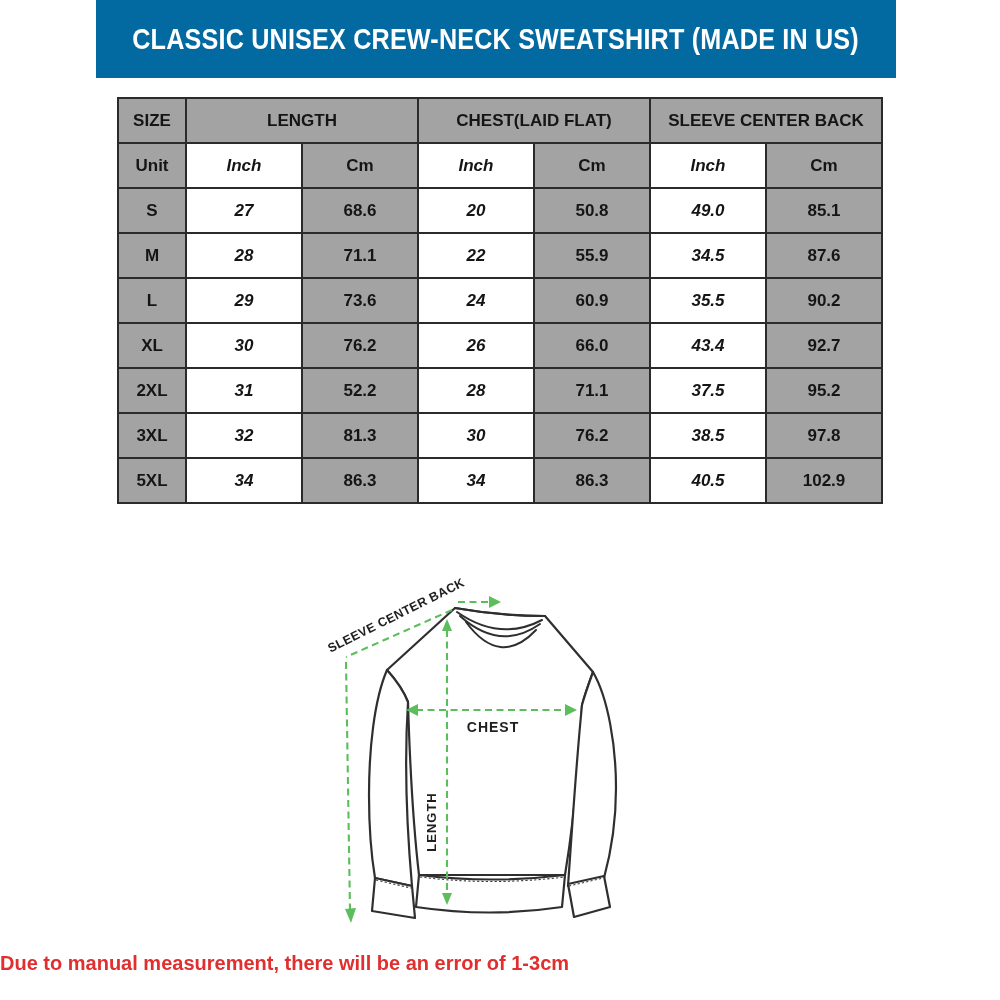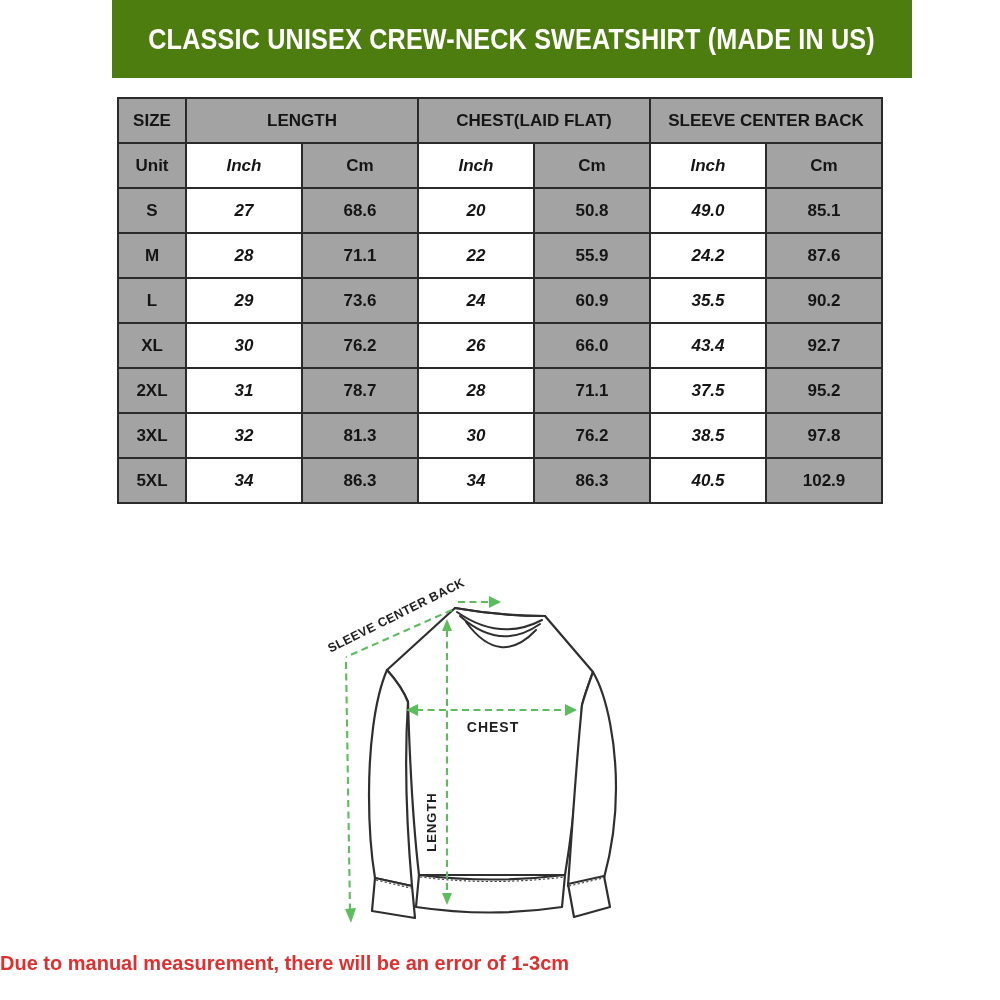--- a/index.html
+++ b/index.html
@@ -4,22 +4,22 @@
 <style>
   * { margin:0; padding:0; box-sizing:border-box; }
   html,body { overflow:hidden; }
   body {
     width:1000px; height:1000px; background:#ffffff; position:relative;
     font-family:"Liberation Sans", sans-serif;
   }
 
   
   .banner {
-    position:absolute; left:112px; top:0; width:800px; height:78px;
-    background:#4d7c0f; display:flex; align-items:center; justify-content:center;
+    position:absolute; left:96px; top:0; width:800px; height:78px;
+    background:#0369a1; display:flex; align-items:center; justify-content:center;
     overflow:hidden;
   }
   .banner h1 {
     color:#ffffff; font-size:30px; font-weight:bold; white-space:nowrap;
     letter-spacing:0.2px; transform:scaleX(0.84); transform-origin:center;
   }
 
   
   table.size-table {
     position:absolute; left:117px; top:97px;
@@ -96,21 +96,21 @@
         <td class="cell-gray">50.8</td>
         <td class="cell-white">49.0</td>
         <td class="cell-gray">85.1</td>
       </tr>
       <tr>
         <td class="cell-gray">M</td>
         <td class="cell-white">28</td>
         <td class="cell-gray">71.1</td>
         <td class="cell-white">22</td>
         <td class="cell-gray">55.9</td>
-        <td class="cell-white">24.2</td>
+        <td class="cell-white">34.5</td>
         <td class="cell-gray">87.6</td>
       </tr>
       <tr>
         <td class="cell-gray">L</td>
         <td class="cell-white">29</td>
         <td class="cell-gray">73.6</td>
         <td class="cell-white">24</td>
         <td class="cell-gray">60.9</td>
         <td class="cell-white">35.5</td>
         <td class="cell-gray">90.2</td>
@@ -120,21 +120,21 @@
         <td class="cell-white">30</td>
         <td class="cell-gray">76.2</td>
         <td class="cell-white">26</td>
         <td class="cell-gray">66.0</td>
         <td class="cell-white">43.4</td>
         <td class="cell-gray">92.7</td>
       </tr>
       <tr>
         <td class="cell-gray">2XL</td>
         <td class="cell-white">31</td>
-        <td class="cell-gray">78.7</td>
+        <td class="cell-gray">52.2</td>
         <td class="cell-white">28</td>
         <td class="cell-gray">71.1</td>
         <td class="cell-white">37.5</td>
         <td class="cell-gray">95.2</td>
       </tr>
       <tr>
         <td class="cell-gray">3XL</td>
         <td class="cell-white">32</td>
         <td class="cell-gray">81.3</td>
         <td class="cell-white">30</td>

